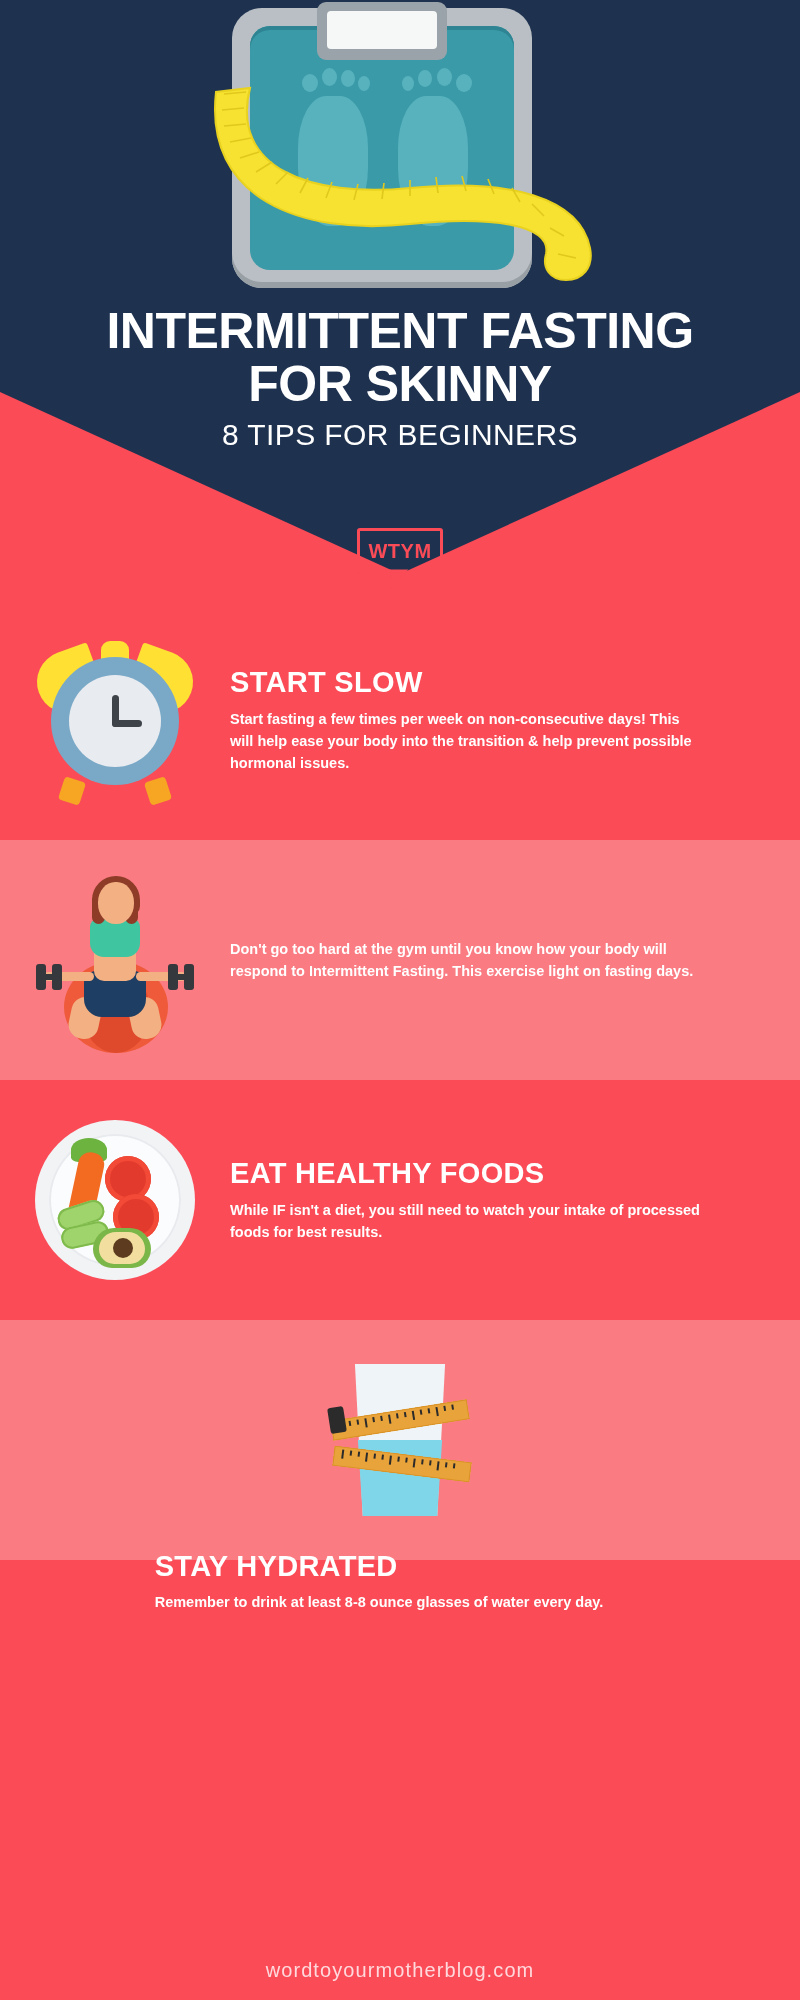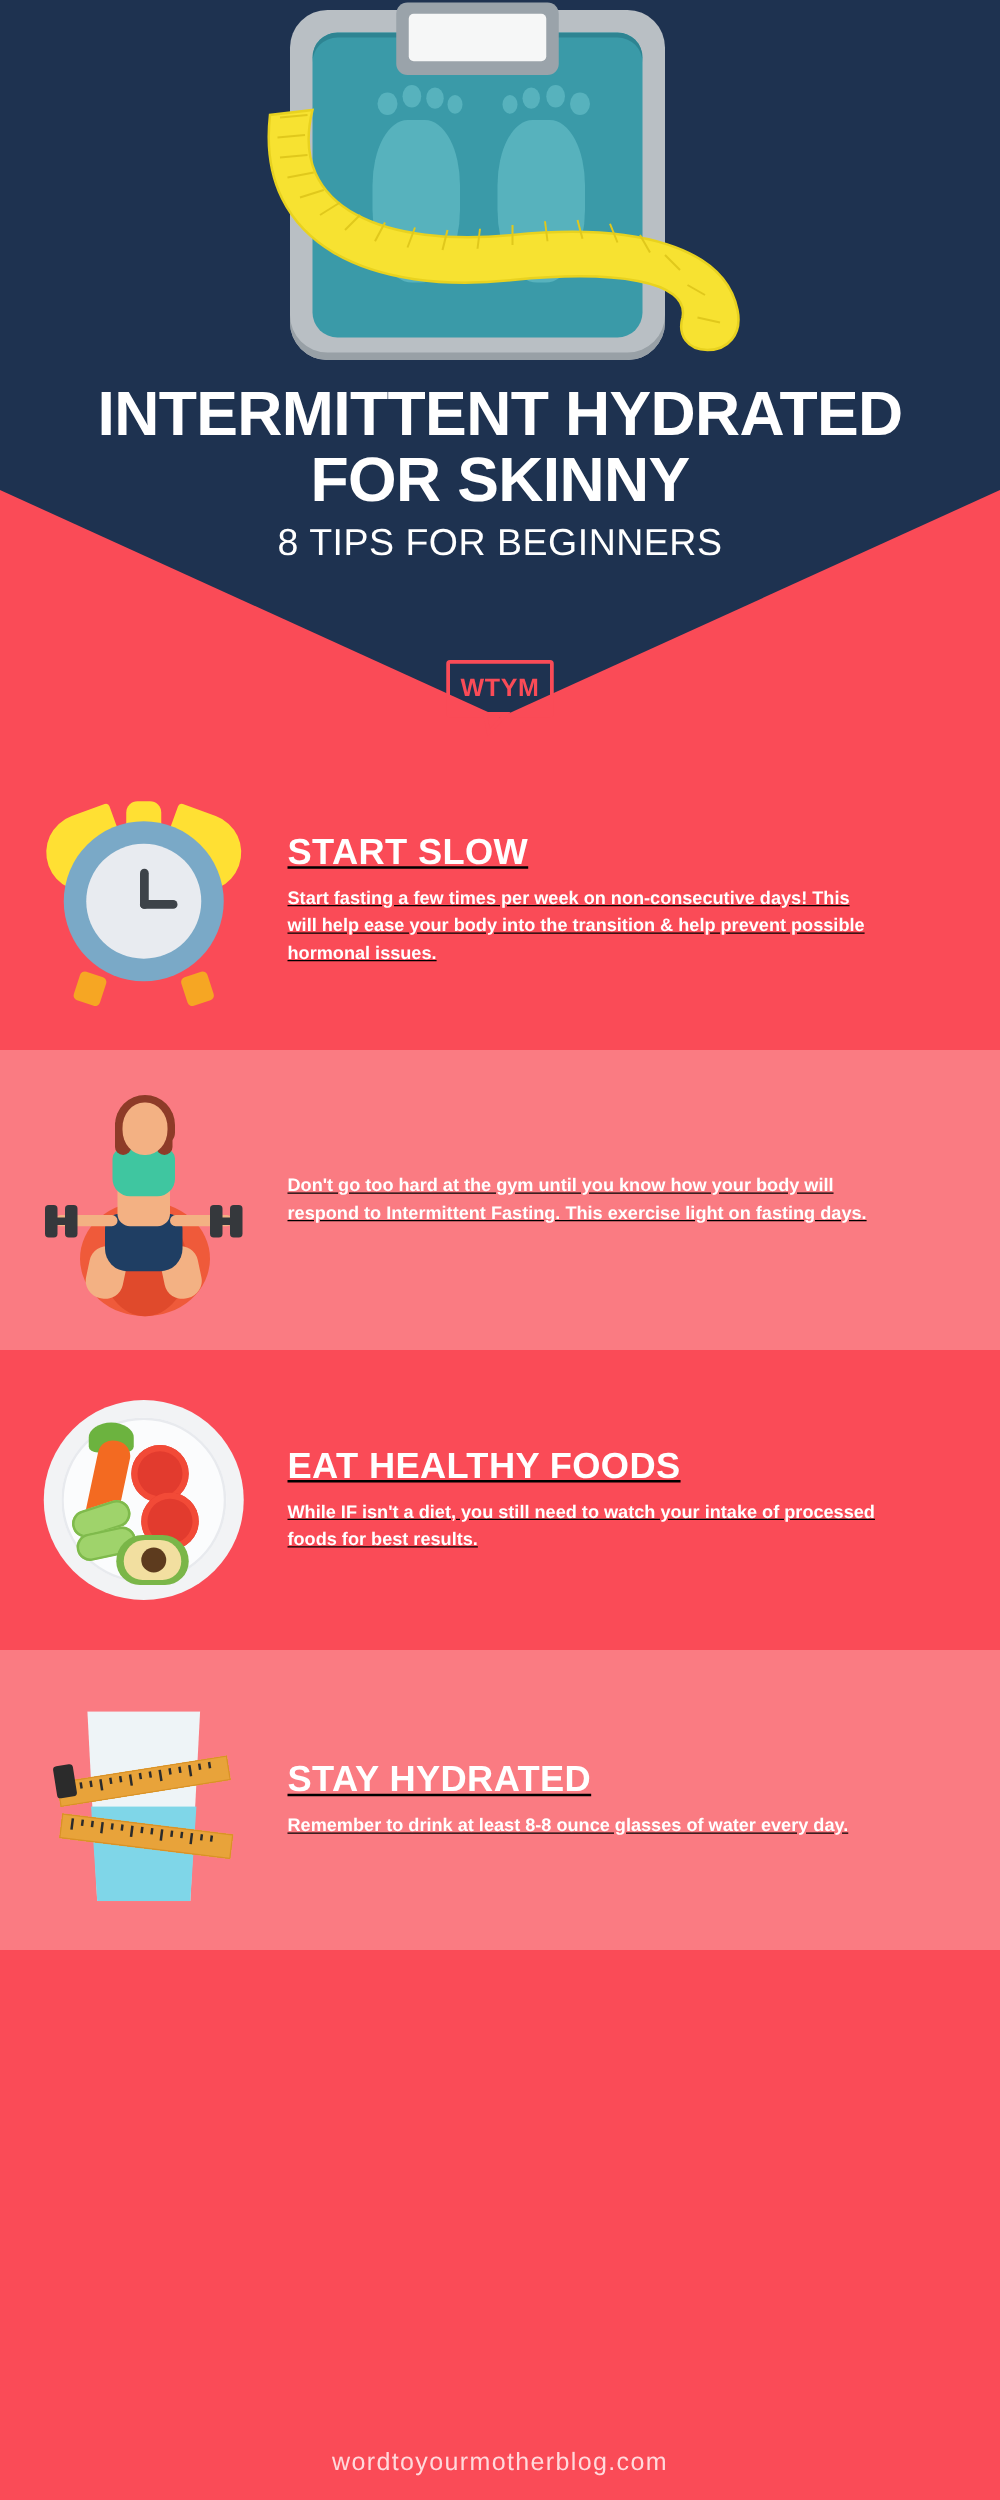--- a/index.html
+++ b/index.html
@@ -84,21 +84,21 @@
     overflow:visible;
   }
 
   
   .tip { position:absolute; left:0; width:800px; display:flex; align-items:center; }
   .tip-icon {
     width:230px; flex:0 0 230px; height:100%;
     display:flex; align-items:center; justify-content:center;
     position:relative;
   }
-  .tip-text { flex:1; padding-right:42px;text-decoration:underline; }
+  .tip-text { flex:1; padding-right:42px; }
   .tip-title {
     color:#ffffff; font-weight:bold; font-size:29px;
     letter-spacing:0.3px; line-height:1.12; margin-bottom:9px;
   }
   .tip-body {
     color:#ffffff; font-weight:bold; font-size:14.5px;
     line-height:1.52; max-width:470px;
   }
 
   
@@ -245,21 +245,21 @@
           <line x1="304" y1="146" x2="298" y2="131"></line>
           <line x1="330" y1="154" x2="322" y2="140"></line>
           <line x1="354" y1="168" x2="342" y2="156"></line>
           <line x1="374" y1="188" x2="360" y2="180"></line>
           <line x1="386" y1="210" x2="368" y2="206"></line>
         </g>
       </svg>
     </div>
 
     <div class="title">
-      <span>INTERMITTENT HYDRATED</span>
+      <span>INTERMITTENT FASTING</span>
       <span class="l2">FOR SKINNY</span>
     </div>
     <div class="subtitle">8 TIPS FOR BEGINNERS</div>
   </div>
 
   <div class="logo">
     <div class="logo-box"></div>
     <div class="logo-text">WTYM</div>
     <svg class="logo-tail" viewBox="0 0 22 16">
       <path d="M1,0 L18,0 L4,15 Z" fill="none" stroke="#fa4b57" stroke-width="3"></path>
@@ -332,21 +332,21 @@
         <div class="veg avo-flesh"></div>
         <div class="veg avo-pit"></div>
       </div>
     </div>
     <div class="tip-text">
       <div class="tip-title">EAT HEALTHY FOODS</div>
       <div class="tip-body">While IF isn't a diet, you still need to watch your intake of processed foods for best results.</div>
     </div>
   </div>
 
-  <div class="tip" style="top:1320px;height:240px;background:#fa7b82;">
+  <div class="tip" style="top:1320px;height:240px;background:#fa7b82;flex-direction:column;">
     <div class="tip-icon">
       <div class="glass-wrap">
         <div class="glass"></div>
         <div class="water"></div>
         <div class="tape-band t1">
           <div class="tape-tick" style="left:10px"></div>
             <div class="tape-tick" style="left:18px;height:5px"></div>
           <div class="tape-tick" style="left:26px;height:5px"></div>
             <div class="tape-tick" style="left:34px"></div>
           <div class="tape-tick" style="left:42px;height:5px"></div>

